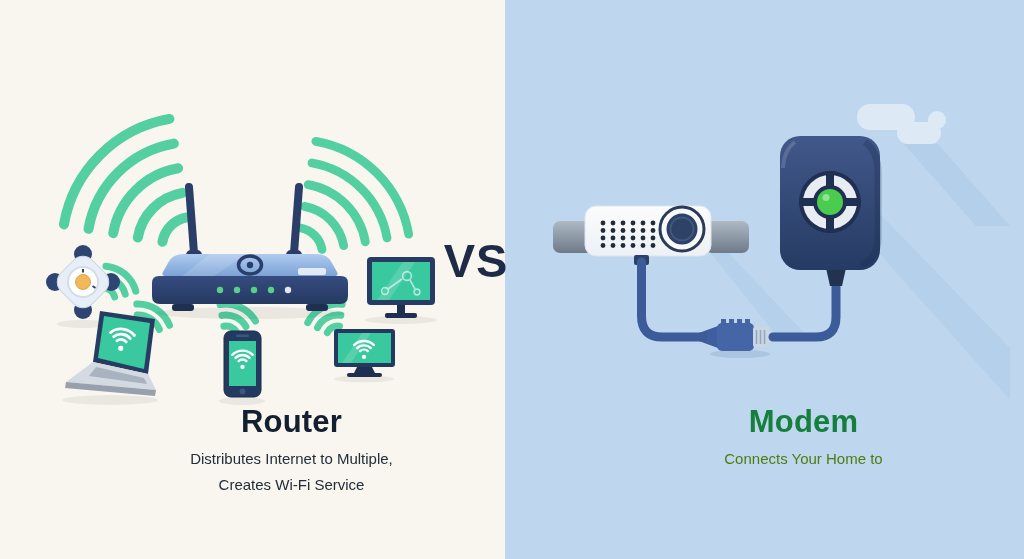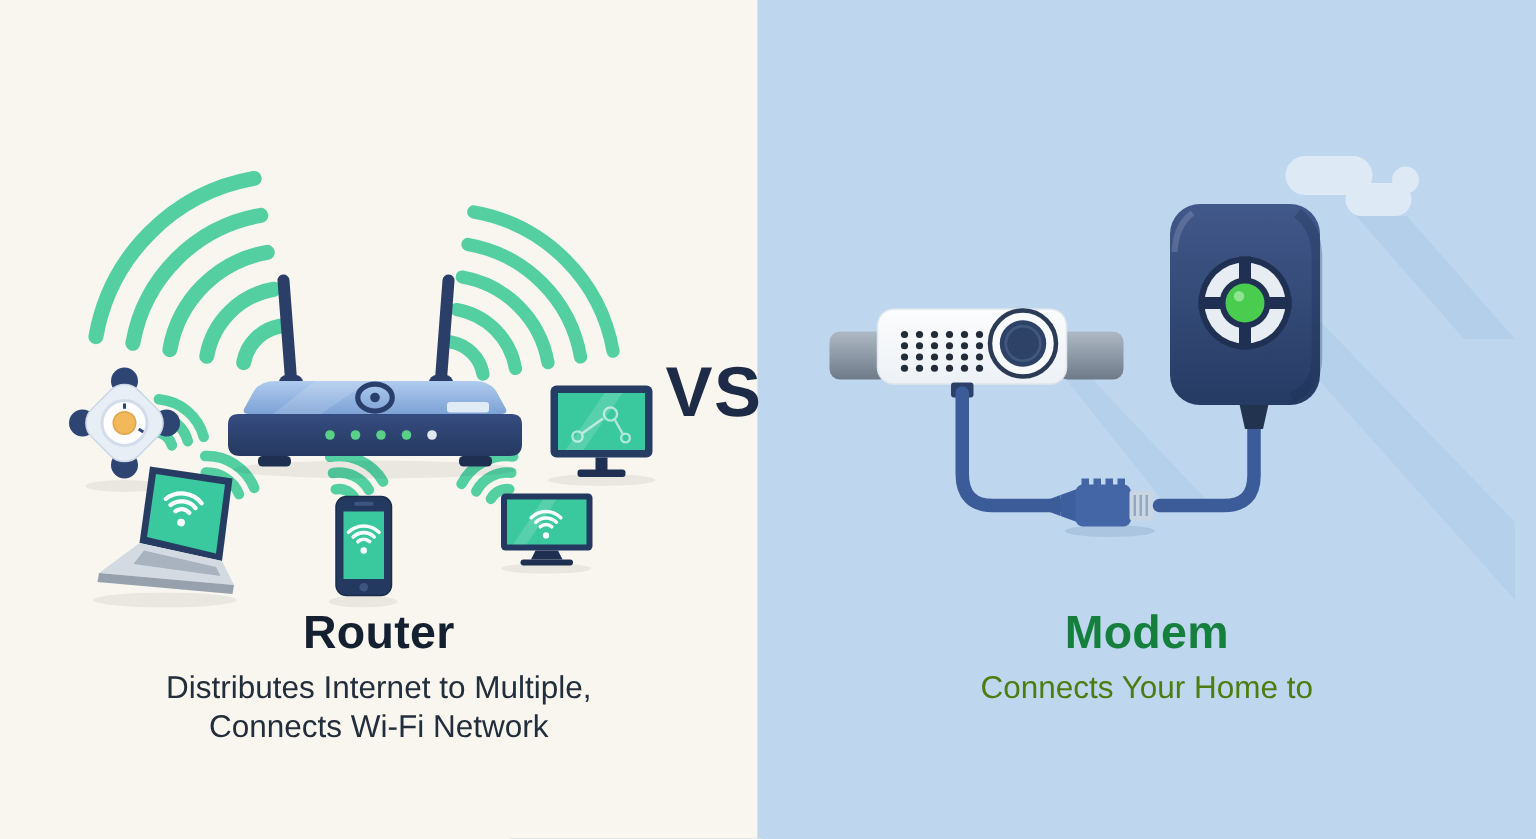--- a/index.html
+++ b/index.html
@@ -4,28 +4,28 @@
 <style>
   html,body{margin:0;padding:0;background:#e8e8e8;}
   .stage{
     position:relative;width:1024px;height:559px;overflow:hidden;
     font-family:"Liberation Sans",sans-serif;
   }
   .panel{position:absolute;top:0;height:559px;}
   .panel.left{left:0;width:505px;background:#F8F6EF;}
   .panel.right{left:505px;width:519px;background:#BED7EF;}
   svg.illus{position:absolute;top:0;display:block;}
-  .caption{position:absolute;top:405px;text-align:center;z-index:5;}
+  .caption{position:absolute;top:405px;text-align:center;z-index:5;padding-left:39px;}
   .caption.cap-left{left:0;width:505px;}
   .caption.cap-right{left:505px;width:519px;}
   .caption h2{
     margin:0 0 7px 0;font-size:31px;line-height:34px;font-weight:700;
     color:#141F30;letter-spacing:.2px;
   }
-  .caption p{margin:0;font-size:21px;line-height:26px;color:#232E3C;}
+  .caption p{margin:0;font-size:15px;line-height:26px;color:#232E3C;}
   .cap-right h2{color:#15803d;}
   .cap-right p{color:#4d7c0f;}
   .vs{
     position:absolute;left:476px;top:236px;transform:translateX(-50%);
     font-size:47px;line-height:50px;font-weight:800;letter-spacing:1px;
     color:#1D2B47;z-index:6;
   }
 </style>
 </head>
 <body>
@@ -246,21 +246,21 @@
         <circle r="17" fill="#1F3052"></circle>
         <circle r="13" fill="#4ACC4F"></circle>
         <circle cx="-4" cy="-4.5" r="3.5" fill="#9BE89E" opacity="0.85"></circle>
       </g>
     </g>
   </svg>
 
   <div class="caption cap-left">
     <h2>Router</h2>
     <p>Distributes Internet to Multiple,</p>
-    <p>Connects Wi-Fi Network</p>
+    <p>Creates Wi-Fi Service</p>
   </div>
 
   <div class="caption cap-right">
     <h2>Modem</h2>
     <p>Connects Your Home to</p>
   </div>
 
   <div class="vs">VS</div>
 
 </div>

